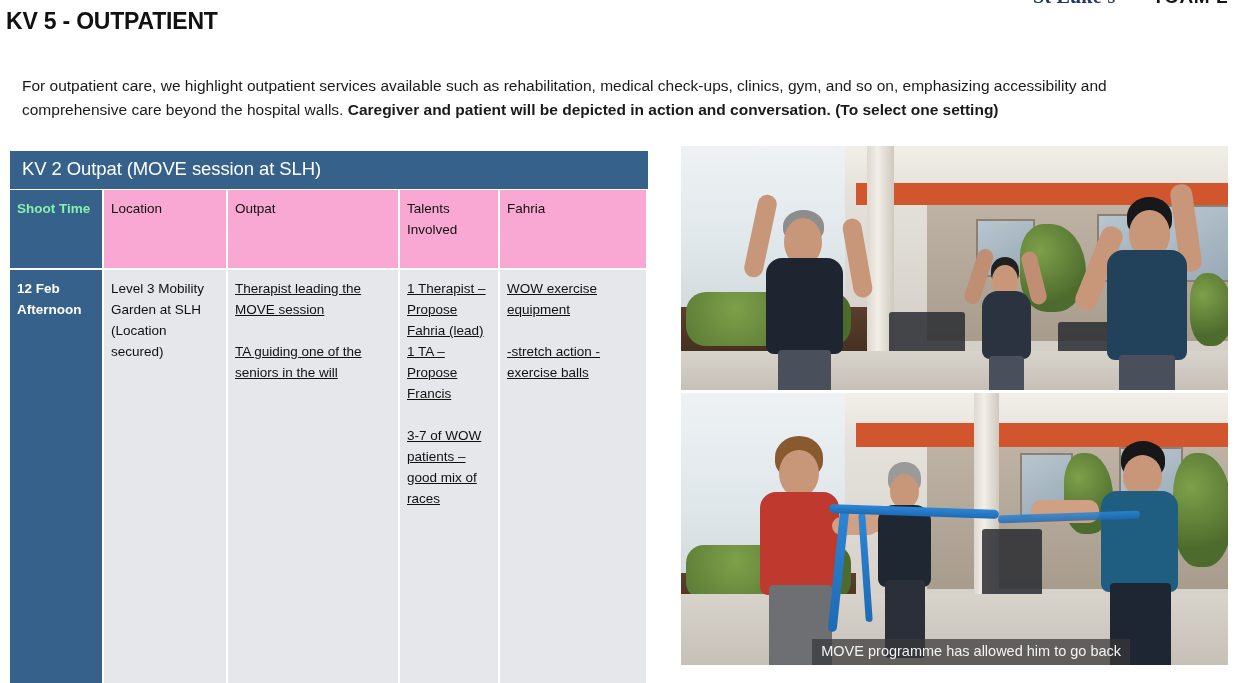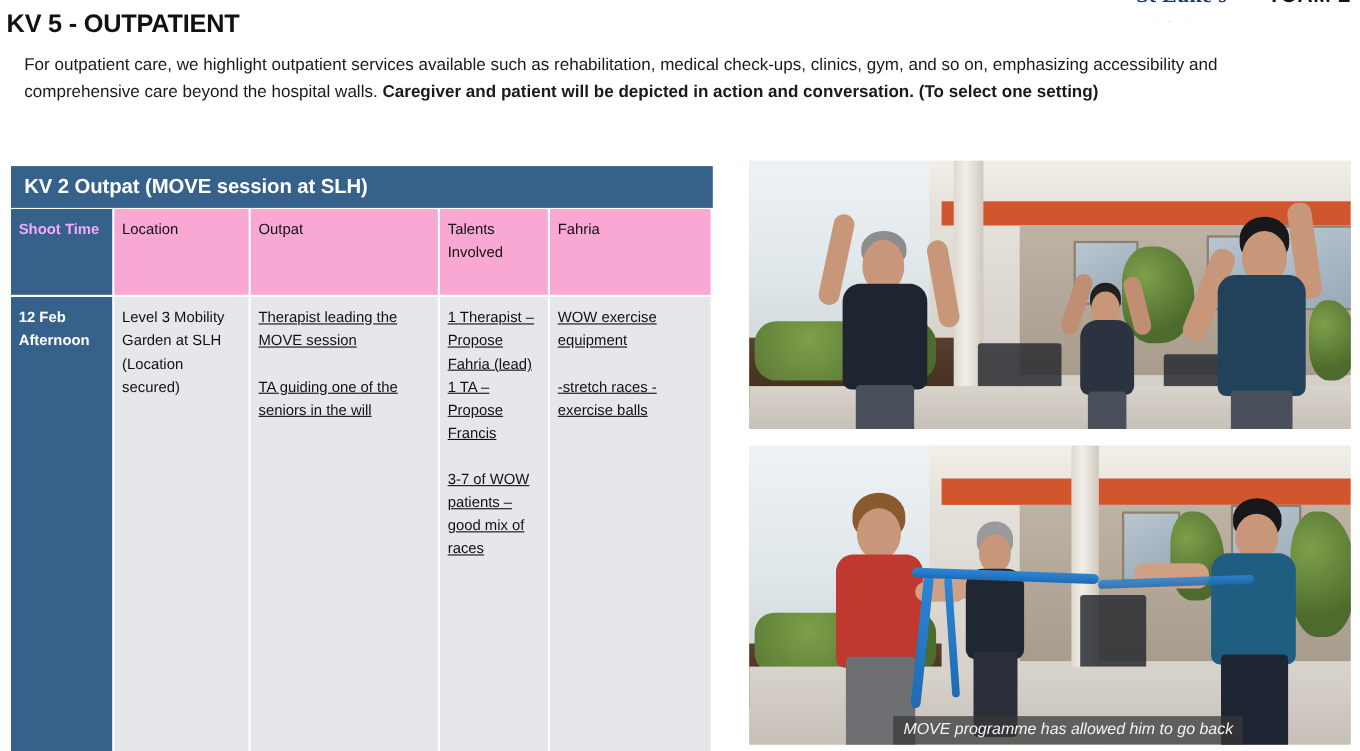--- a/index.html
+++ b/index.html
@@ -67,40 +67,40 @@
     font-size: 23px;
     font-weight: bold;
     letter-spacing: -0.2px;
     color: #111111;
   }
 
   
   .intro {
     position: absolute;
     left: 22px;
-    top: 48px;
+    top: 74px;
     width: 1150px;
     font-size: 15.5px;
     line-height: 24px;
     color: #1a1a1a;
   }
   .intro b { font-weight: bold; }
 
   
   .table-wrap {
     position: absolute;
     left: 10px;
     top: 151px;
     width: 638px;
   }
   .tbl-title {
     background: #36618B;
     color: #ffffff;
     font-size: 18.5px;
-    font-weight: bold;
+    font-weight: normal;
     letter-spacing: -0.1px;
     padding: 7px 12px 8px 12px;
     box-sizing: border-box;
     height: 38px;
   }
   table.grid {
     border-collapse: separate;
     border-spacing: 2px;
     width: 638px;
     margin-left: -2px;
@@ -115,21 +115,21 @@
     font-weight: normal;
     text-align: left;
     color: #111111;
   }
   table.grid th {
     background: #f9a8d4;
     height: 62px;
   }
   table.grid th.first {
     background: #36618B;
-    color: #f0abfc;
+    color: #86efac;
     font-weight: bold;
   }
   table.grid td {
     background: #E6E7EB;
   }
   table.grid td.first {
     background: #36618B;
     color: #ffffff;
     font-weight: bold;
   }
@@ -148,21 +148,21 @@
     left: 681px;
     top: 146px;
     width: 547px;
   }
   .photo {
     position: relative;
     width: 547px;
     overflow: hidden;
   }
   .photo-1 { height: 244px; }
-  .photo-2 { height: 272px; margin-top: 15px; font-style: italic; }
+  .photo-2 { height: 272px; margin-top: 3px; }
 
   
   .scene {
     position: absolute;
     inset: 0;
     background: linear-gradient(#e9e7e2 0%, #ddd9d2 48%, #cfcac2 100%);
   }
   .sky {
     position: absolute; left: 0; top: 0; width: 30%; height: 72%;
     background: linear-gradient(#eef2f5, #dfe6ea 60%, #cfd8dc);
@@ -277,21 +277,21 @@
           <p class="para">Therapist leading the MOVE session</p>
           <p class="para">TA guiding one of the seniors in the will</p>
         </td>
         <td>
           <p class="para">1 Therapist – Propose Fahria (lead)
 1 TA – Propose Francis</p>
           <p class="para">3-7 of WOW patients – good mix of races</p>
         </td>
         <td>
           <p class="para">WOW exercise equipment</p>
-          <p class="para">-stretch races
+          <p class="para">-stretch action
 -exercise balls</p>
         </td>
       </tr>
     </tbody>
   </table>
 </div>
 
 <div class="photos">
 
   <div class="photo photo-1">

